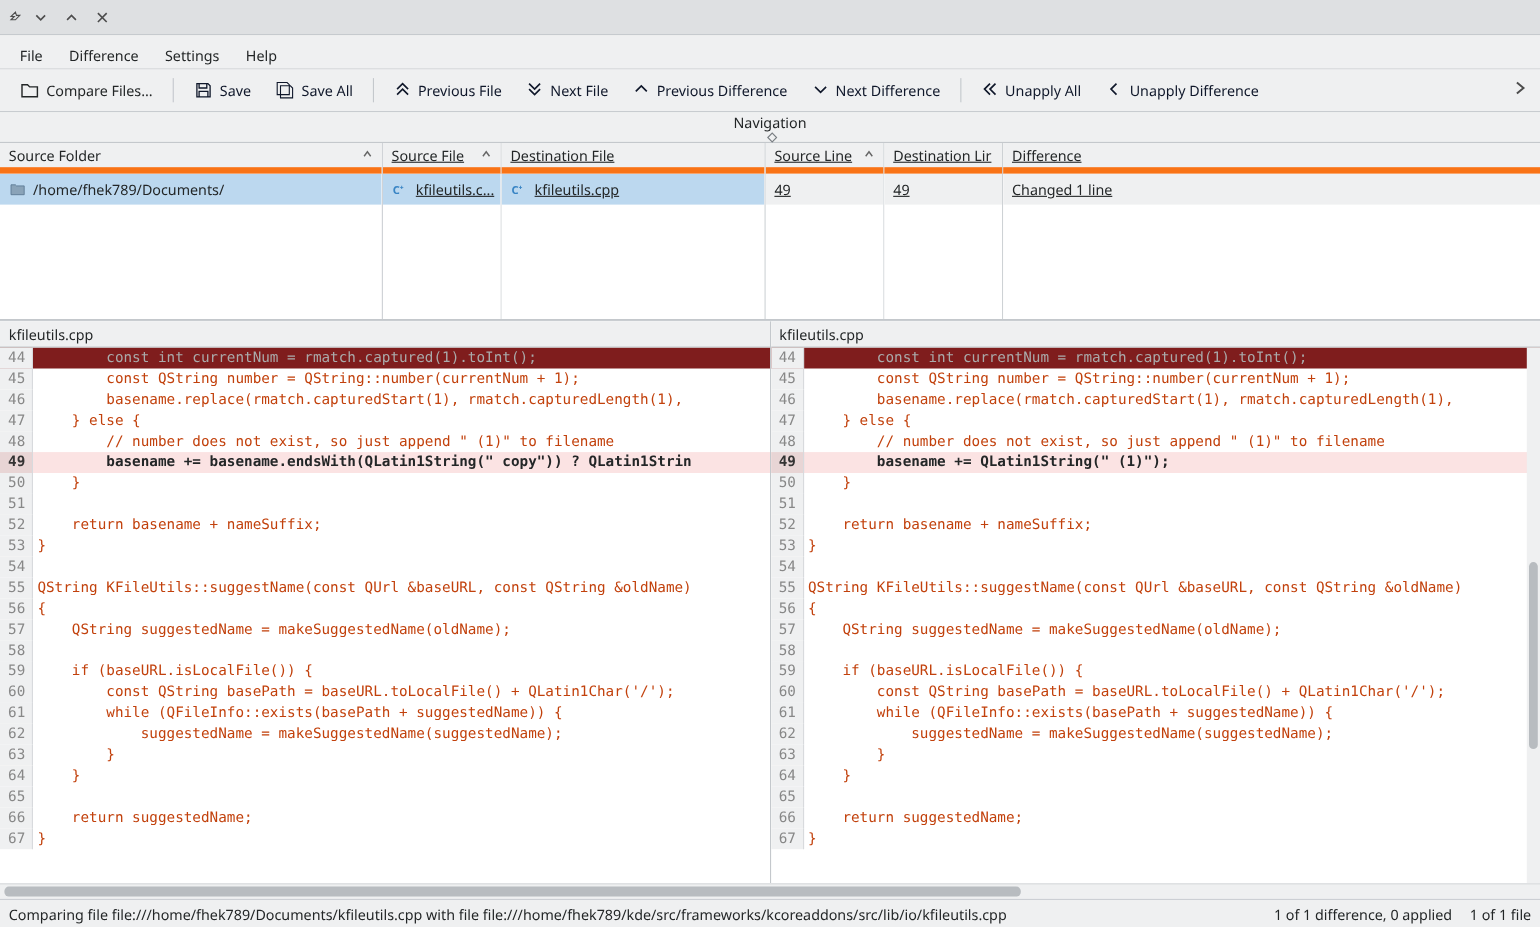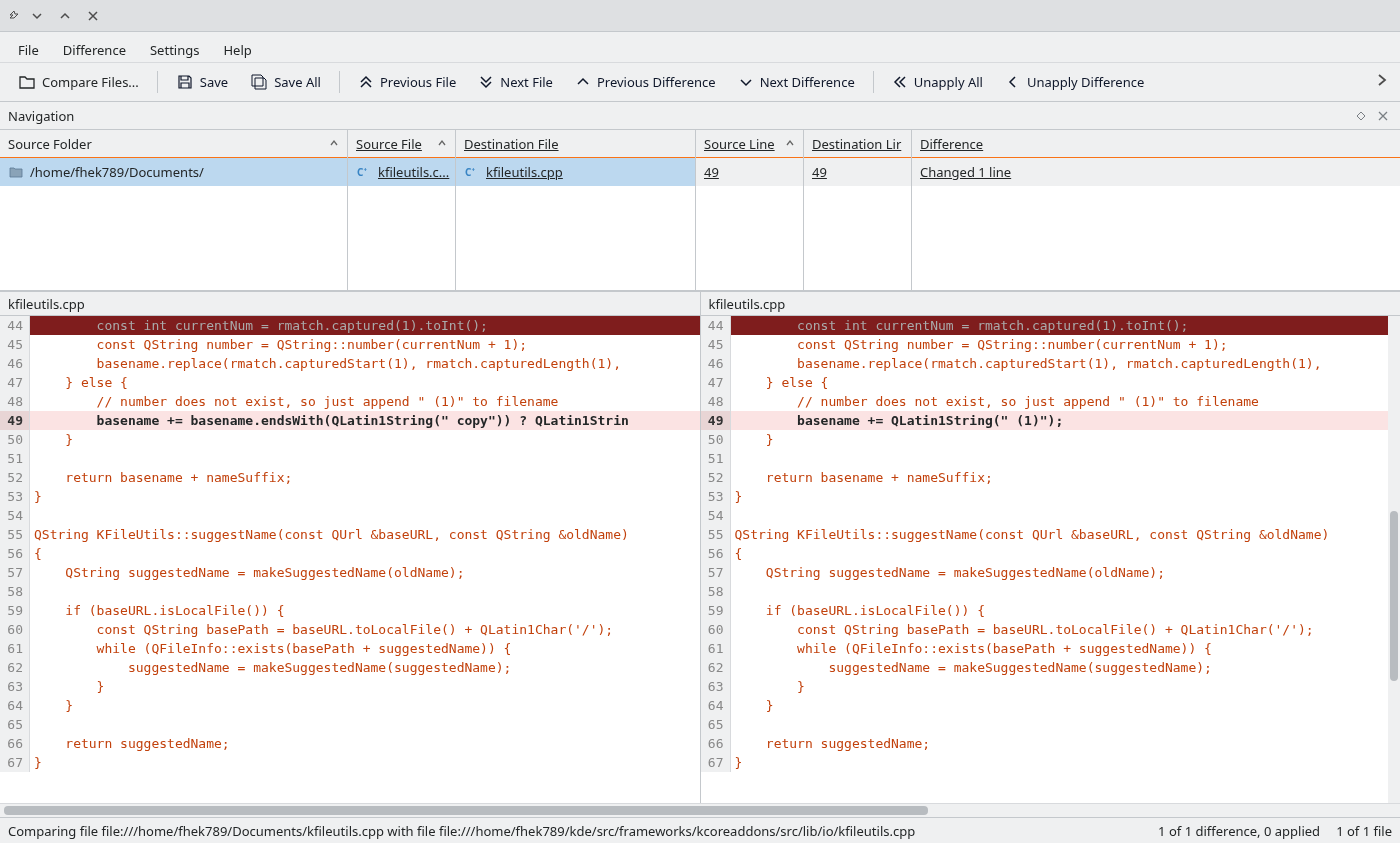--- a/index.html
+++ b/index.html
@@ -39,59 +39,60 @@
   height: 40px;
   background: #eff0f1;
   border-top: 1px solid #d8dadd;
   border-bottom: 1px solid #c4c8cc;
   display: flex;
   align-items: center;
   padding: 0 8px;
   gap: 2px;
 }
 .toolbar .tbtn {
-  display: flex; align-items: center; gap: 6px;
+  display: flex; align-items: flex-start; gap: 6px;
   padding: 6px 10px; border-radius: 3px; cursor: pointer;
   color: #232627;
 }
 .toolbar .tbtn.disabled { color: #0f172a; cursor: default; }
 .toolbar .sep { width: 1px; height: 22px; background: #c4c8cc; margin: 0 6px; }
 .toolbar .spacer { flex: 1; }
 .toolbar .overflow { width: 20px; text-align: center; cursor: pointer; color: #4d4d4d; }
 .tbtn svg, .titlebar svg, .nav-header svg { display: block; }
 
 .nav-panel {
   background: #eff0f1;
   border-bottom: 1px solid #c4c8cc;
 }
 .nav-header {
   height: 28px;
   display: flex; align-items: center;
   padding: 0 8px;
   font-size: 13px;
   color: #232627;
   border-bottom: 1px solid #c4c8cc;
+  flex-direction: column;
 }
 .nav-header .spacer { flex: 1; }
 .nav-header .hbtn { width: 18px; height: 18px; display:flex;align-items:center;justify-content:center; cursor:pointer; color:#7a7f84; margin-left:4px;}
 .nav-columns {
   display: flex;
   height: 160px;
   background: #fff;
 }
 .nav-col {
   border-right: 1px solid #c4c8cc;
   display: flex; flex-direction: column;
   overflow: hidden;
 }
 .nav-col:last-child { border-right: none; }
 .nav-col-header {
   height: 28px;
   background: #eff0f1;
-  border-bottom: 1px solid #f97316;
+  border-bottom: 6px solid #f97316;
   display: flex; align-items: center;
   padding: 0 8px;
   font-size: 13px;
   color: #232627;
 }
 .nav-col-header .sortarrow { margin-left: auto; font-size: 10px; color: #666; }
 .nav-col-body { flex: 1; background: #fff; overflow: hidden; }
 .nav-row {
   height: 28px; display: flex; align-items: center;
   padding: 0 8px; gap: 6px;

